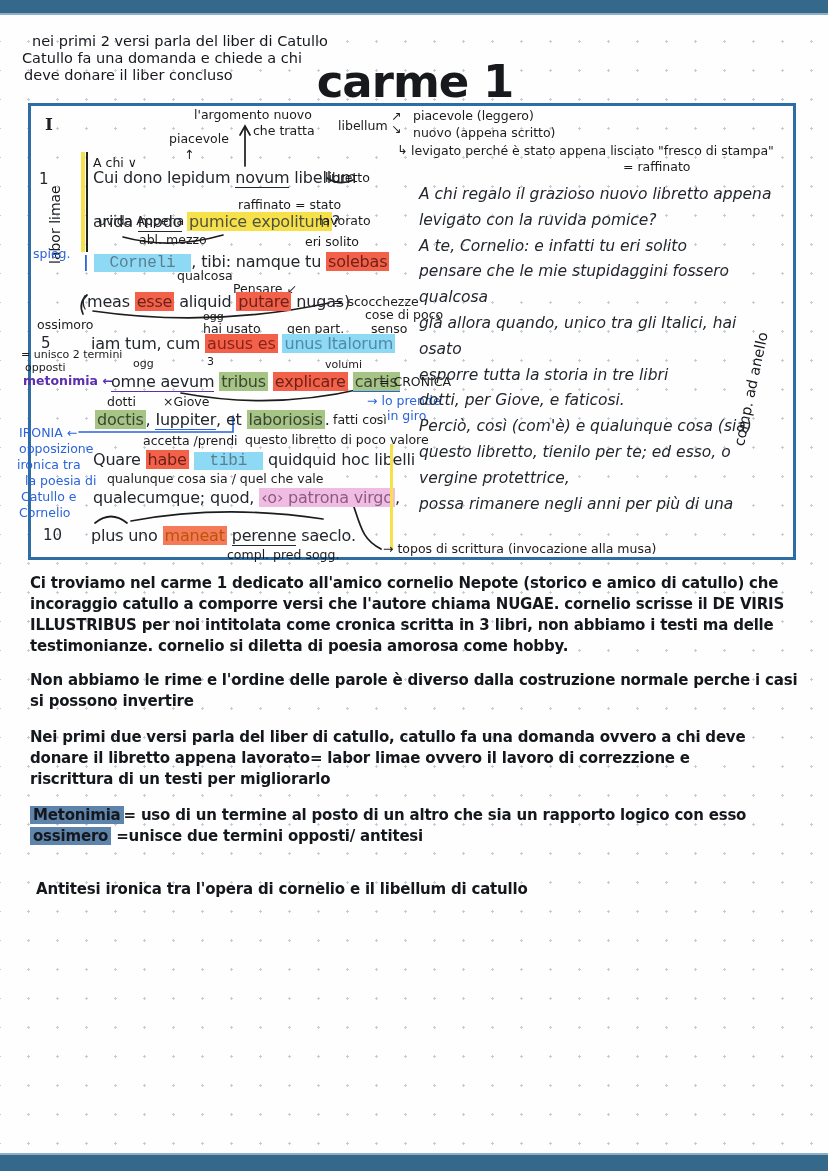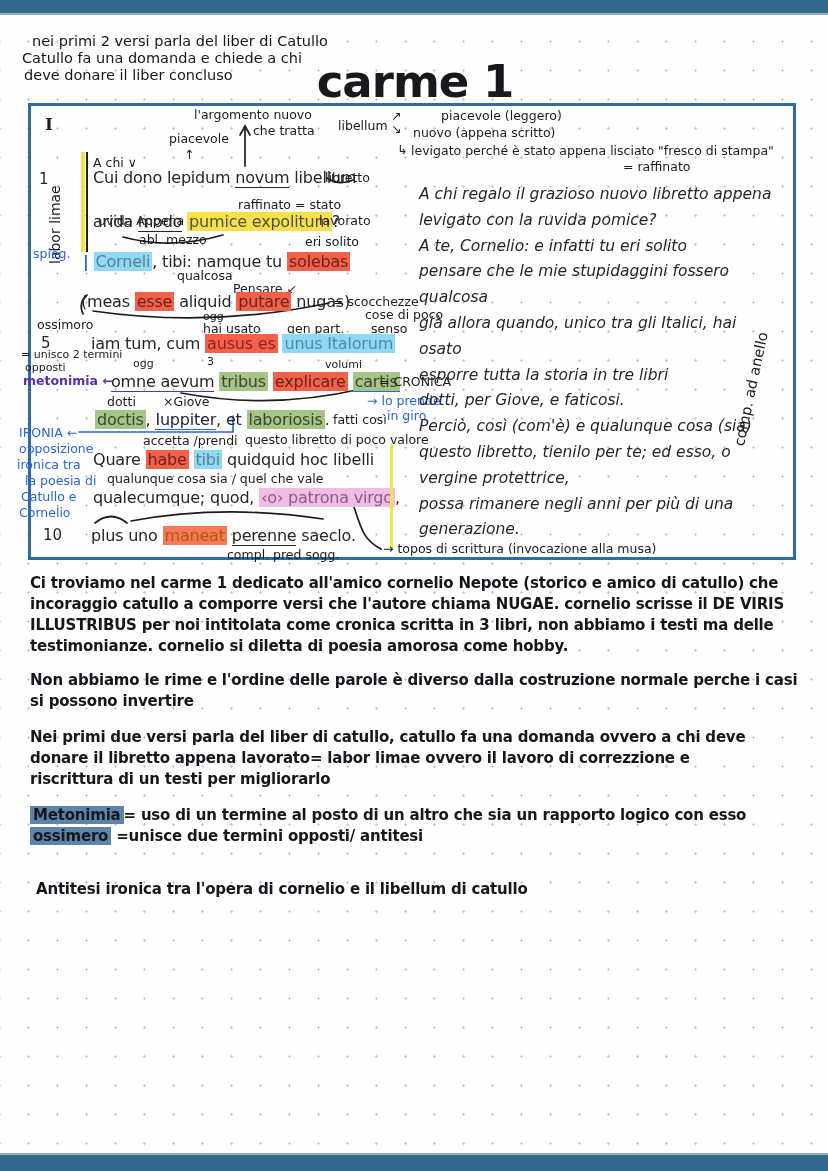--- a/index.html
+++ b/index.html
@@ -24,21 +24,21 @@
   .num{position:absolute;font-size:15px;color:#23272d;}
   .roman{position:absolute;left:14px;top:8px;font-family:"DejaVu Serif",serif;font-size:17px;font-weight:700;color:#1d2126;}
   .trans{position:absolute;left:388px;top:76px;width:372px;font-size:15.5px;font-style:italic;color:#23272d;line-height:25.8px;}
   .trans div{white-space:nowrap;}
   .u{border-bottom:1.6px solid #23272d;}
   .u-b{border-bottom:1.6px solid #2b64d9;}
   .u-p{border-bottom:1.8px solid #5b2fae;}
   .hl-y{background:#f6e14b;color:#4f5142;padding:0 2px;}
   .hl-r{background:#f4614a;color:#6b221a;padding:0 2px;}
   .hl-r2{background:#f47a5a;color:#b85607;padding:0 2px;}
-  .hl-c{background:#8ed9f4;color:#5c7e91;padding:0 2px;}
+  .hl-c{background:#8ed9f4;color:#5c7e91;padding:0 16px;font-family:Liberation Mono, monospace;}
   .hl-c2{background:#8ed9f4;color:#4f8aa8;padding:0 2px;}
   .hl-g{background:#a7c487;color:#3a4431;padding:0 2px;}
   .hl-p{background:#f0bce4;color:#8a5c81;padding:0 2px;}
   .bar{color:#2b64d9;font-weight:700;}
   .vline-y{position:absolute;left:50px;top:46px;width:4px;height:100px;background:#f6e14b;}
   .vline-k{position:absolute;left:55px;top:46px;width:2px;height:100px;background:#222;}
   .vline-y2{position:absolute;left:359px;top:338px;width:3px;height:106px;background:#f6e14b;}
   .rot-labor{position:absolute;left:16px;top:158px;transform:rotate(-90deg);transform-origin:left top;
              font-size:14px;color:#15181d;white-space:nowrap;}
   .rot-anello{position:absolute;left:700px;top:338px;transform:rotate(-78deg);transform-origin:left top;
@@ -84,21 +84,21 @@
 
       <div class="roman">I</div>
 
       <div class="an" style="left:163px;top:2px;">l'argomento nuovo</div>
       <div class="an" style="left:222px;top:18px;">che tratta</div>
       <div class="an" style="left:138px;top:26px;">piacevole</div>
       <div class="an" style="left:153px;top:42px;">↑</div>
       <div class="an" style="left:307px;top:13px;">libellum</div>
       <div class="an" style="left:360px;top:3px;">↗</div>
       <div class="an" style="left:360px;top:16px;">↘</div>
-      <div class="an" style="left:382px;top:3px;margin-left:28px;">piacevole (leggero)</div>
+      <div class="an" style="left:382px;top:3px;">piacevole (leggero)</div>
       <div class="an" style="left:382px;top:20px;">nuovo (appena scritto)</div>
       <div class="an" style="left:366px;top:37px;">↳</div>
       <div class="an" style="left:380px;top:38px;">levigato perché è stato appena lisciato "fresco di stampa"</div>
       <div class="an" style="left:592px;top:54px;">= raffinato</div>
 
       <div class="vline-y"></div>
       <div class="vline-k"></div>
       <div class="rot-labor">labor limae</div>
 
       <div class="an" style="left:62px;top:50px;">A chi  ∨</div>
@@ -173,21 +173,20 @@
         <div>pensare che le mie stupidaggini fossero</div>
         <div>qualcosa</div>
         <div>già allora quando, unico tra gli Italici, hai</div>
         <div>osato</div>
         <div>esporre tutta la storia in tre libri</div>
         <div>dotti, per Giove, e faticosi.</div>
         <div>Perciò, così (com'è) e qualunque cosa (sia)</div>
         <div>questo libretto, tienilo per te; ed esso, o</div>
         <div>vergine protettrice,</div>
         <div>possa rimanere negli anni per più di una</div>
-        <div>generazione.</div>
       </div>
 
       <div class="rot-anello">comp. ad anello</div>
     </div>
 
     <div class="notes">
       <div class="np" style="top:6px;">Ci troviamo nel carme 1 dedicato  all'amico cornelio Nepote (storico e amico di catullo) che</div>
       <div class="np" style="top:27px;">incoraggio catullo a comporre versi che l'autore chiama NUGAE. cornelio scrisse il DE VIRIS</div>
       <div class="np" style="top:48px;">ILLUSTRIBUS per noi intitolata come cronica scritta in 3 libri, non abbiamo i testi ma delle</div>
       <div class="np" style="top:69px;">testimonianze. cornelio si diletta di poesia amorosa come hobby.</div>

